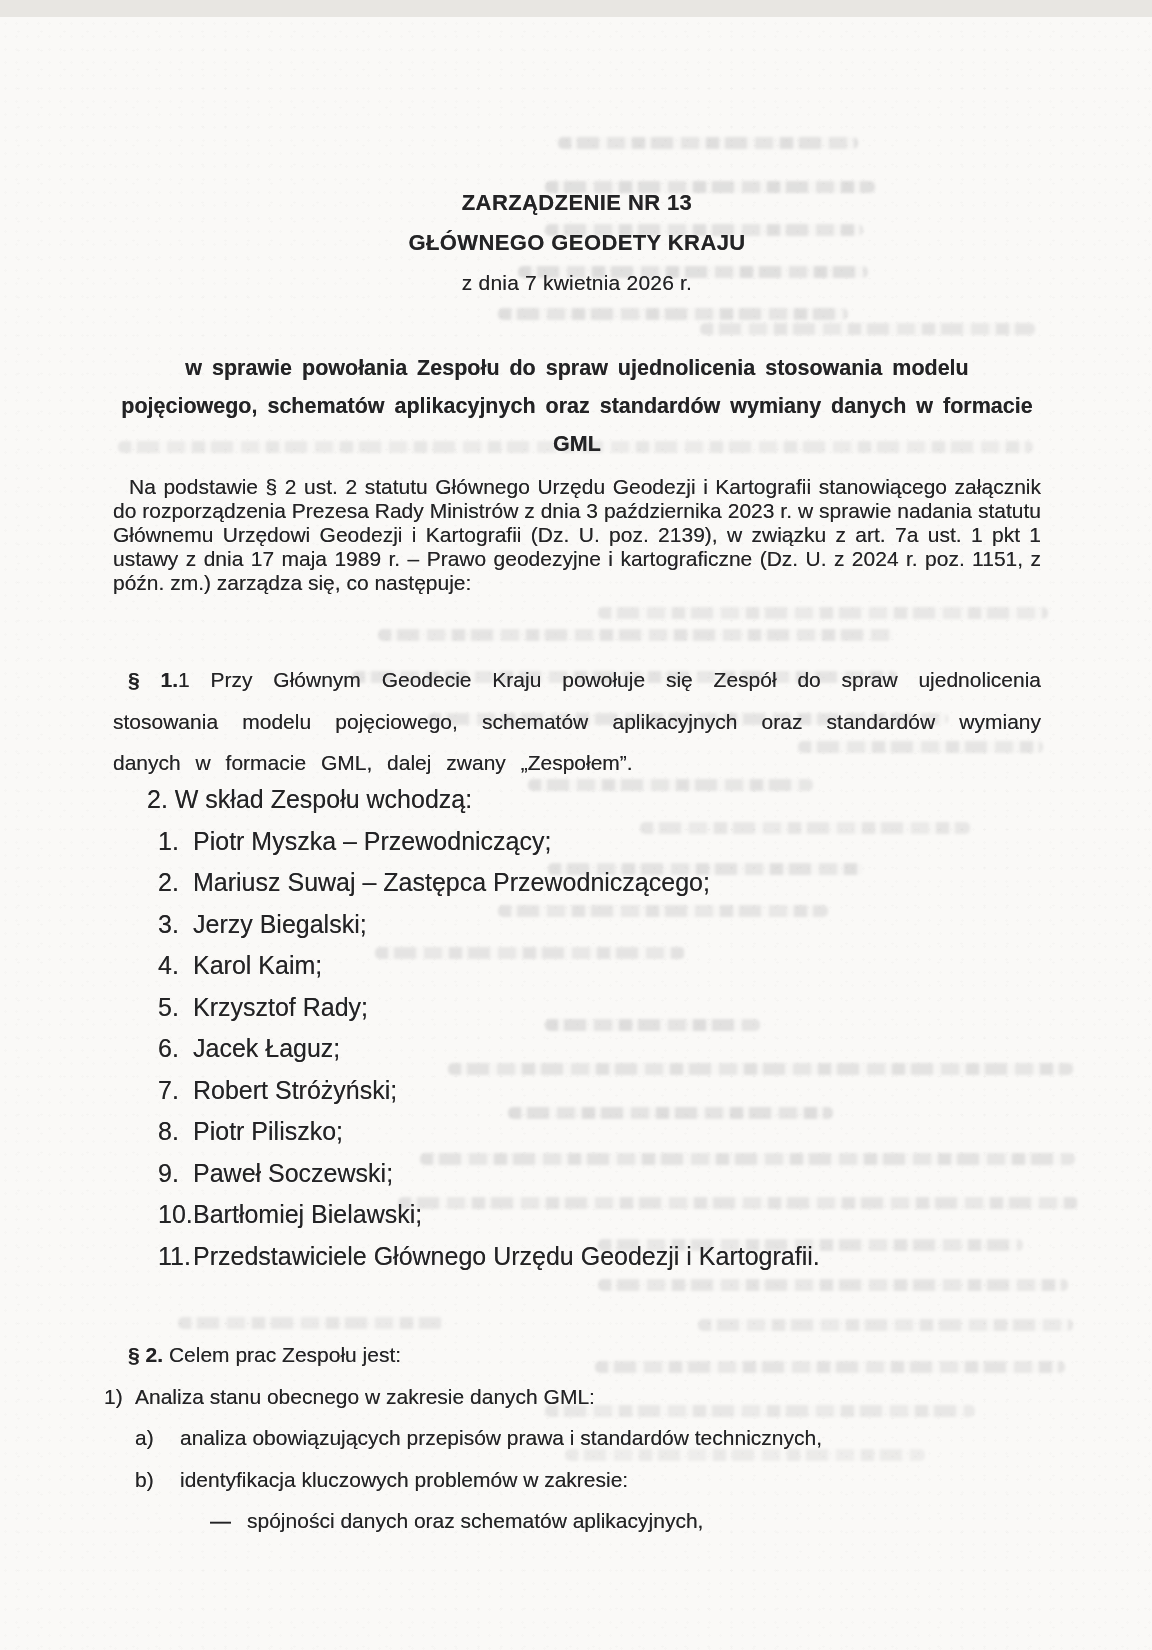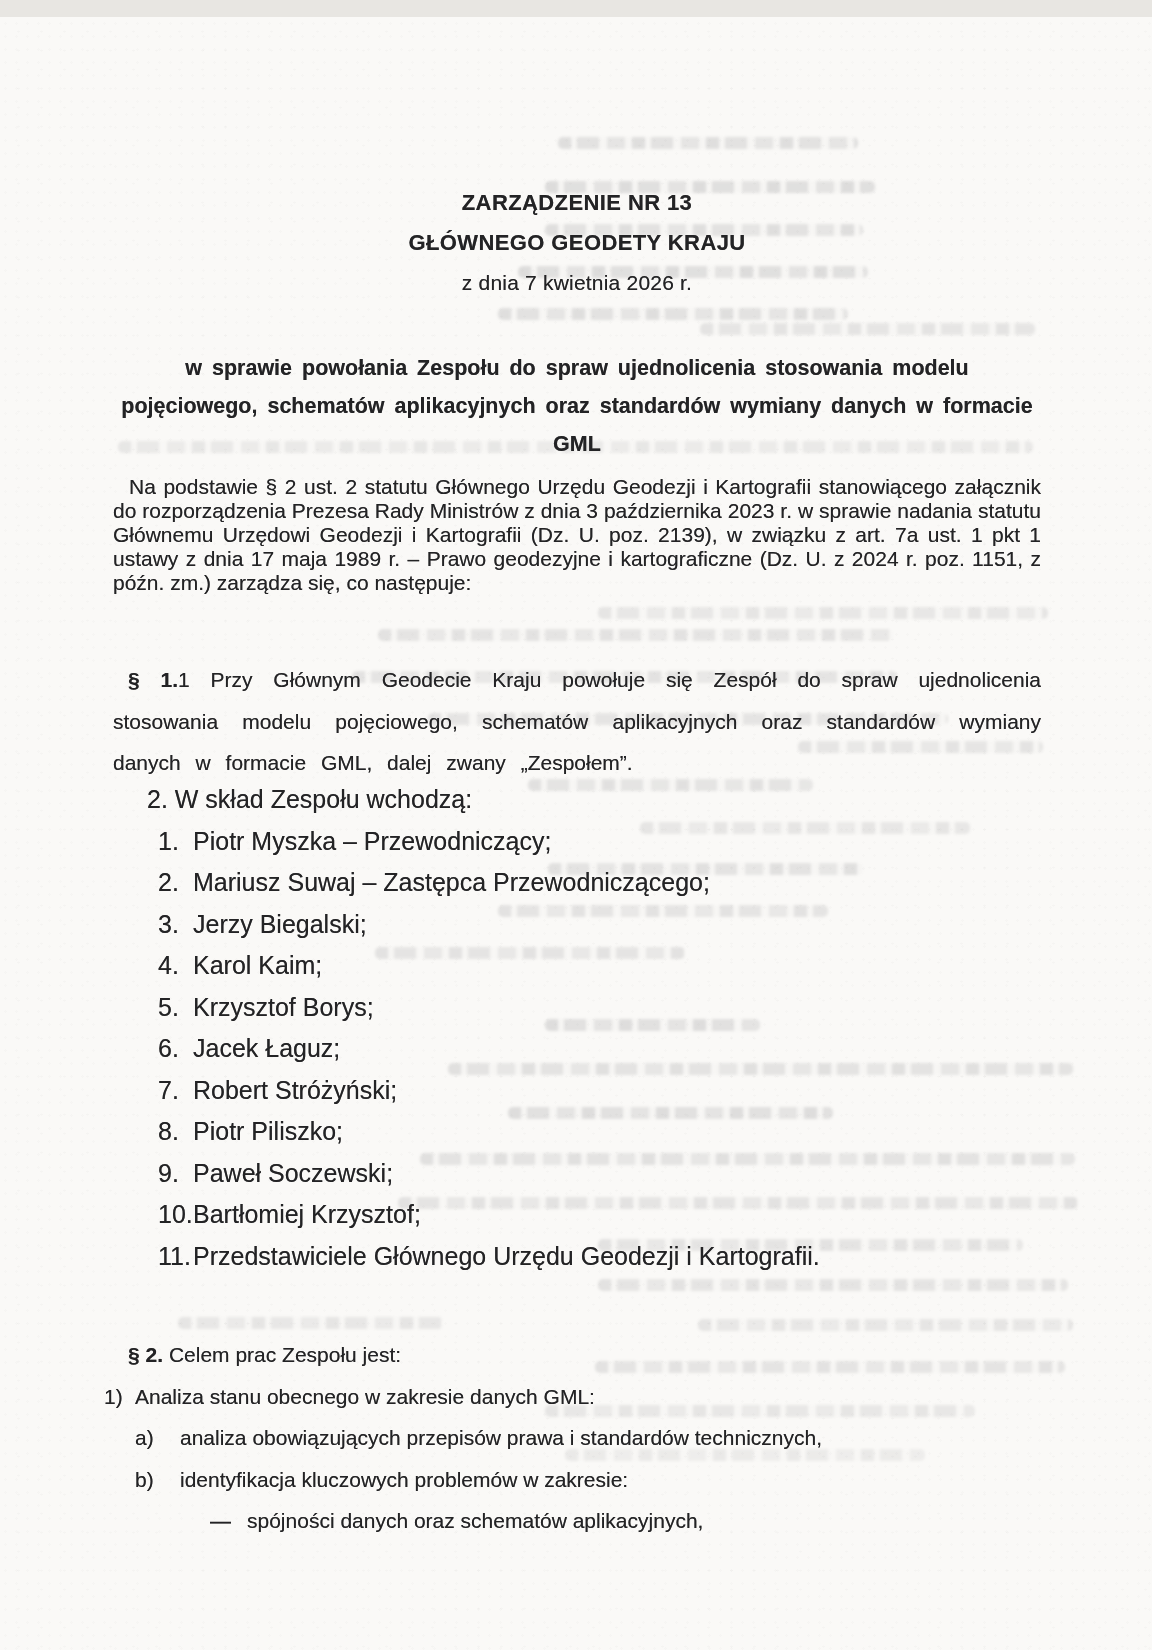--- a/index.html
+++ b/index.html
@@ -132,26 +132,26 @@
   <div class="block-s1">
     <p class="p-s1 txt"><b class="mk">§ 1.</b><span>1</span> <span>Przy Głównym Geodecie Kraju powołuje się Zespół do spraw ujednolicenia stosowania modelu pojęciowego, schematów aplikacyjnych oraz standardów wymiany danych w formacie GML, dalej zwany „Zespołem”.</span></p>
   </div>
 
   <div class="block-members">
     <p class="p-ust2 txt"><span>2.</span> <span>W skład Zespołu wchodzą:</span></p>
     <div class="member txt"><span class="num">1.</span><span>Piotr Myszka – Przewodniczący;</span></div>
     <div class="member txt"><span class="num">2.</span><span>Mariusz Suwaj – Zastępca Przewodniczącego;</span></div>
     <div class="member txt"><span class="num">3.</span><span>Jerzy Biegalski;</span></div>
     <div class="member txt"><span class="num">4.</span><span>Karol Kaim;</span></div>
-    <div class="member txt"><span class="num">5.</span><span>Krzysztof Borys;</span></div>
+    <div class="member txt"><span class="num">5.</span><span>Krzysztof Rady;</span></div>
     <div class="member txt"><span class="num">6.</span><span>Jacek Łaguz;</span></div>
     <div class="member txt"><span class="num">7.</span><span>Robert Stróżyński;</span></div>
     <div class="member txt"><span class="num">8.</span><span>Piotr Piliszko;</span></div>
     <div class="member txt"><span class="num">9.</span><span>Paweł Soczewski;</span></div>
-    <div class="member txt"><span class="num">10.</span><span>Bartłomiej Krzysztof;</span></div>
+    <div class="member txt"><span class="num">10.</span><span>Bartłomiej Bielawski;</span></div>
     <div class="member txt"><span class="num">11.</span><span>Przedstawiciele Głównego Urzędu Geodezji i Kartografii.</span></div>
   </div>
 
   <div class="block-s2">
     <p class="p-s2 txt"><b class="mk">§ 2.</b> <span>Celem prac Zespołu jest:</span></p>
     <p class="p-point txt"><span class="num">1)</span><span>Analiza stanu obecnego w zakresie danych GML:</span></p>
     <p class="p-sub txt"><span class="num">a)</span><span>analiza obowiązujących przepisów prawa i standardów technicznych,</span></p>
     <p class="p-sub txt"><span class="num">b)</span><span>identyfikacja kluczowych problemów w zakresie:</span></p>
     <p class="p-dash txt"><span class="num">—</span></p>
     <p class="p-dash txt"><span class="num">—</span><span>spójności danych oraz schematów aplikacyjnych,</span></p>

